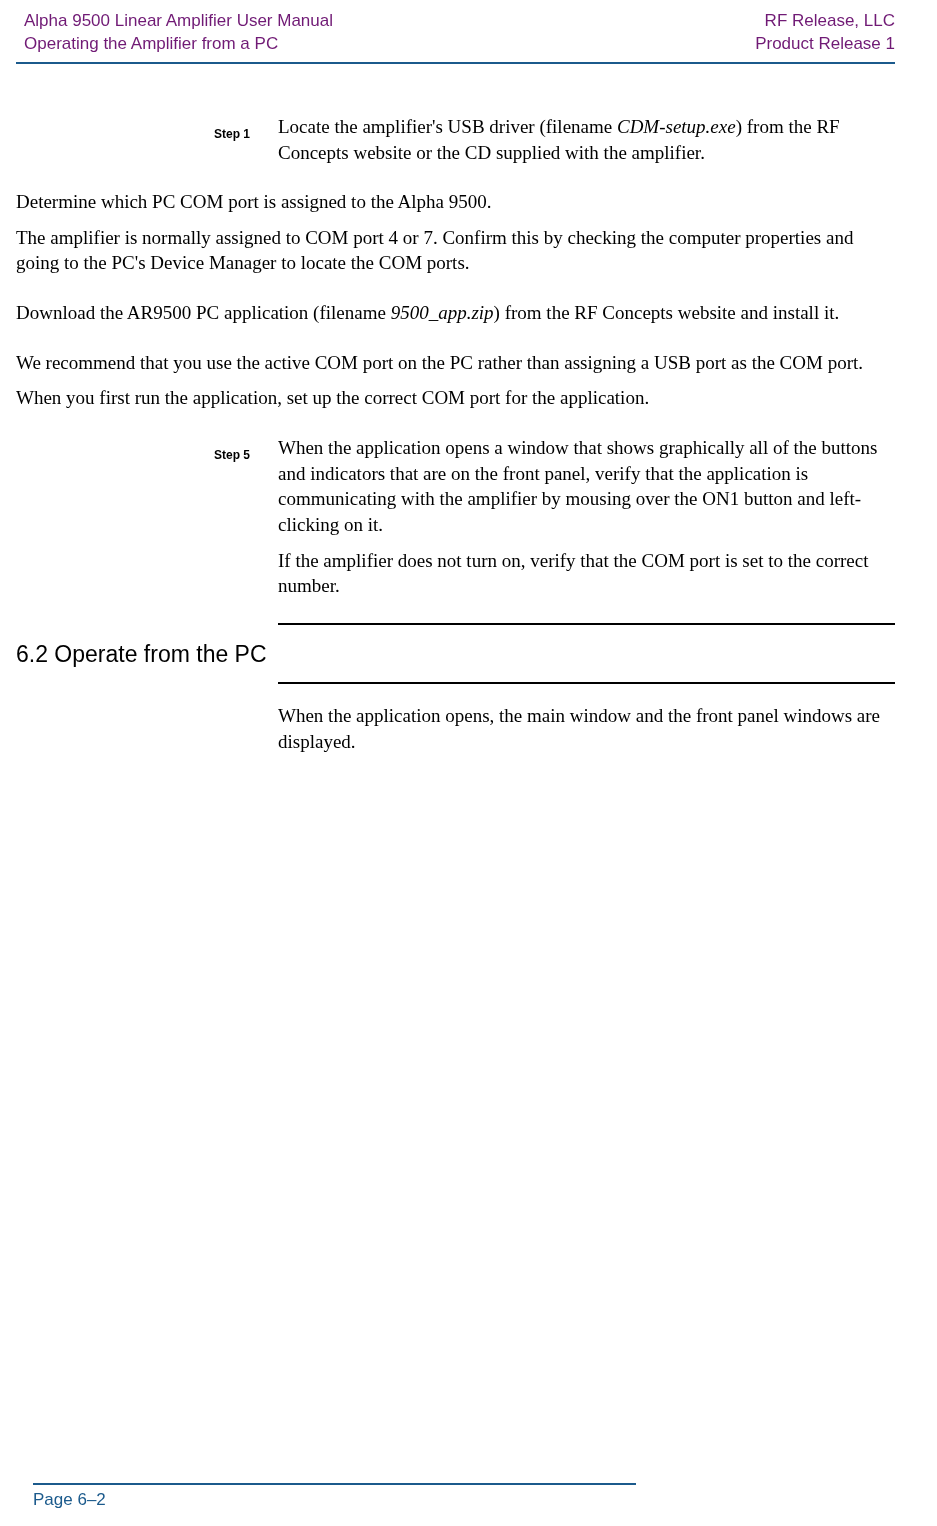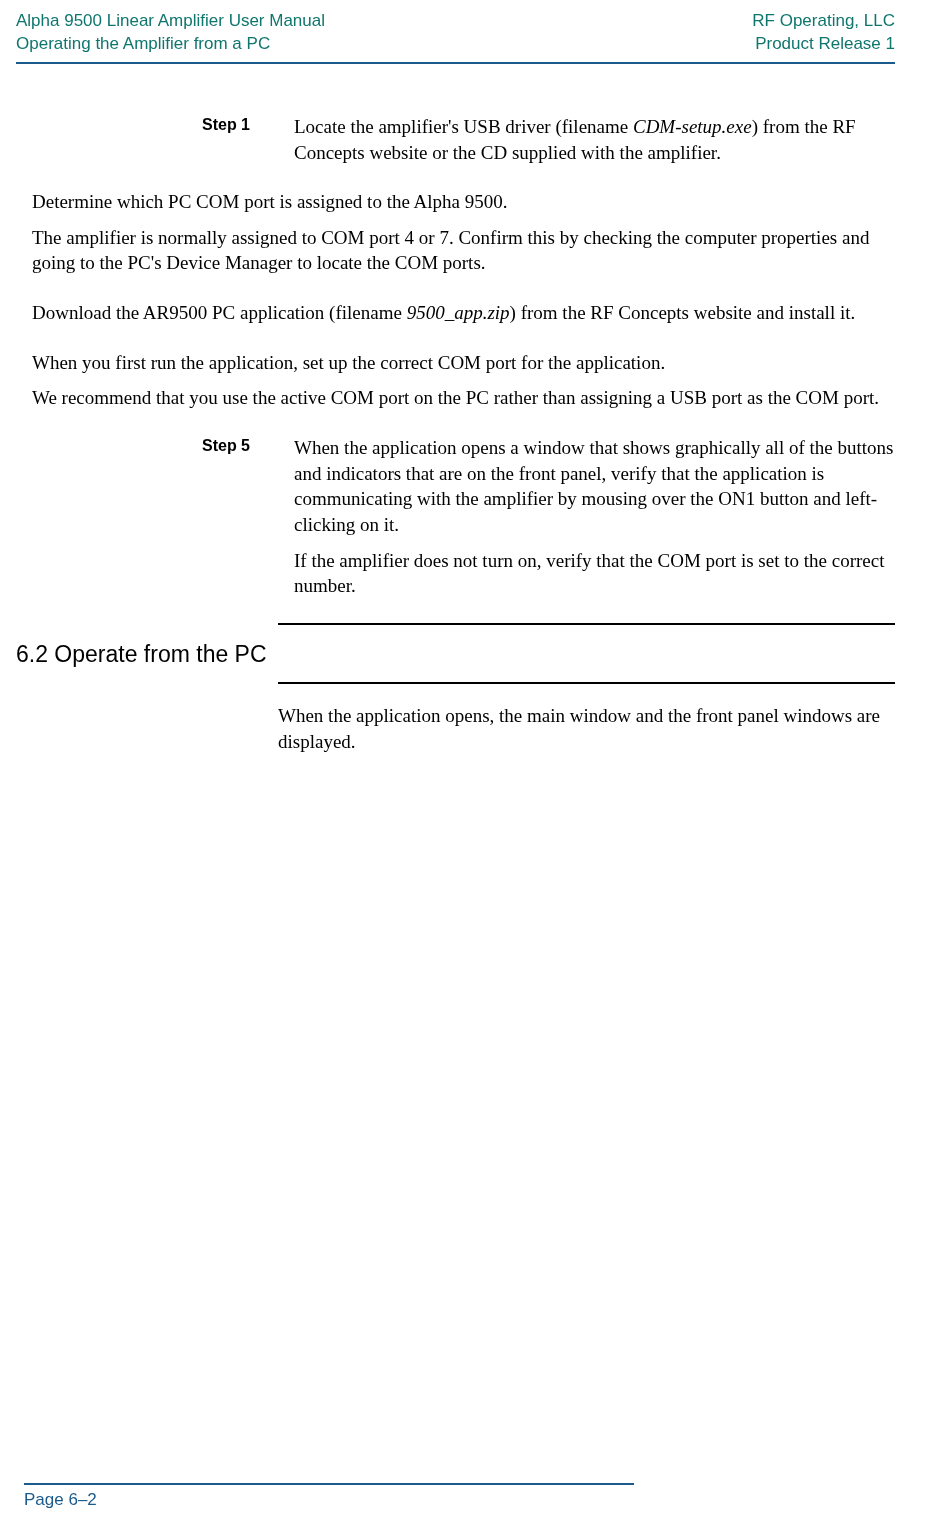--- a/index.html
+++ b/index.html
@@ -11,24 +11,24 @@
     background: #fff;
     width: 937px;
     height: 1526px;
     position: relative;
     box-sizing: border-box;
     line-height: 1.35;
   }
   .header {
     display: flex;
     justify-content: space-between;
-    padding: 10px 42px 4px 16px;
+    padding: 10px 42px 4px 24px;
     font-family: Arial, Helvetica, sans-serif;
     font-size: 17px;
-    color: #0f766e;
+    color: #701a75;
   }
   .header-left { text-align: left; }
   .header-right { text-align: right; }
   .hr-top {
     margin: 2px 42px 0 16px;
     border: none;
     border-top: 2px solid #1b5a8c;
   }
   .content {
     padding: 50px 42px 0 16px;
@@ -36,47 +36,48 @@
   .step-row {
     display: flex;
     margin-bottom: 14px;
   }
   .step-label {
     flex: 0 0 262px;
     text-align: right;
     padding-right: 28px;
     font-family: Arial, Helvetica, sans-serif;
     font-weight: bold;
-    font-size: 16px;
+    font-size: 12px;
     box-sizing: border-box;
+    margin-top: 12px;
   }
   .step-body {
     flex: 1 1 auto;
   }
   .step-body p {
-    margin: 0 0 10px 16px;
+    margin: 0 0 10px 0;
   }
   .rule {
     margin: 12px 0 14px 262px;
     border: none;
     border-top: 2px solid #000;
   }
   .section-heading {
     font-family: Arial, Helvetica, sans-serif;
     font-weight: normal;
     font-size: 23px;
     margin: 6px 0 10px 0;
   }
   .intro-block {
     margin-left: 262px;
   }
   .footer {
     position: absolute;
     bottom: 14px;
-    left: 24px;
+    left: 33px;
     right: 42px;
   }
   .hr-bottom {
     border: none;
     border-top: 2px solid #1b5a8c;
     margin: 0 0 4px 0;
     width: 70%;
   }
   .footer-row {
     display: flex;
@@ -89,21 +90,21 @@
 </style>
 </head>
 <body>
 
 <div class="header">
   <div class="header-left">
     <div>Alpha 9500 Linear Amplifier User Manual</div>
     <div>Operating the Amplifier from a PC</div>
   </div>
   <div class="header-right">
-    <div>RF Operating, LLC</div>
+    <div>RF Release, LLC</div>
     <div>Product Release 1</div>
   </div>
 </div>
 <hr class="hr-top">
 
 <div class="content">
   <div id="steps-container">
       <div class="step-row">
         <div class="step-label">Step 1</div>
         <div class="step-body">
@@ -116,22 +117,22 @@
           <p>The amplifier is normally assigned to COM port 4 or 7. Confirm this by checking the computer properties and going to the PC's Device Manager to locate the COM ports.</p>
         </div>
       </div>
       <div class="step-row">
         <div class="step-body">
           <p>Download the AR9500 PC application (filename <i>9500_app.zip</i>) from the RF Concepts website and install it.</p>
         </div>
       </div>
       <div class="step-row">
         <div class="step-body">
+          <p>We recommend that you use the active COM port on the PC rather than assigning a USB port as the COM port.</p>
           <p>When you first run the application, set up the correct COM port for the application.</p>
-          <p>We recommend that you use the active COM port on the PC rather than assigning a USB port as the COM port.</p>
         </div>
       </div>
       <div class="step-row">
         <div class="step-label">Step 5</div>
         <div class="step-body">
           <p>When the application opens a window that shows graphically all of the buttons and indicators that are on the front panel, verify that the application is communicating with the amplifier by mousing over the ON1 button and left-clicking on it.</p>
           <p>If the amplifier does not turn on, verify that the COM port is set to the correct number.</p>
         </div>
       </div>
     </div>

